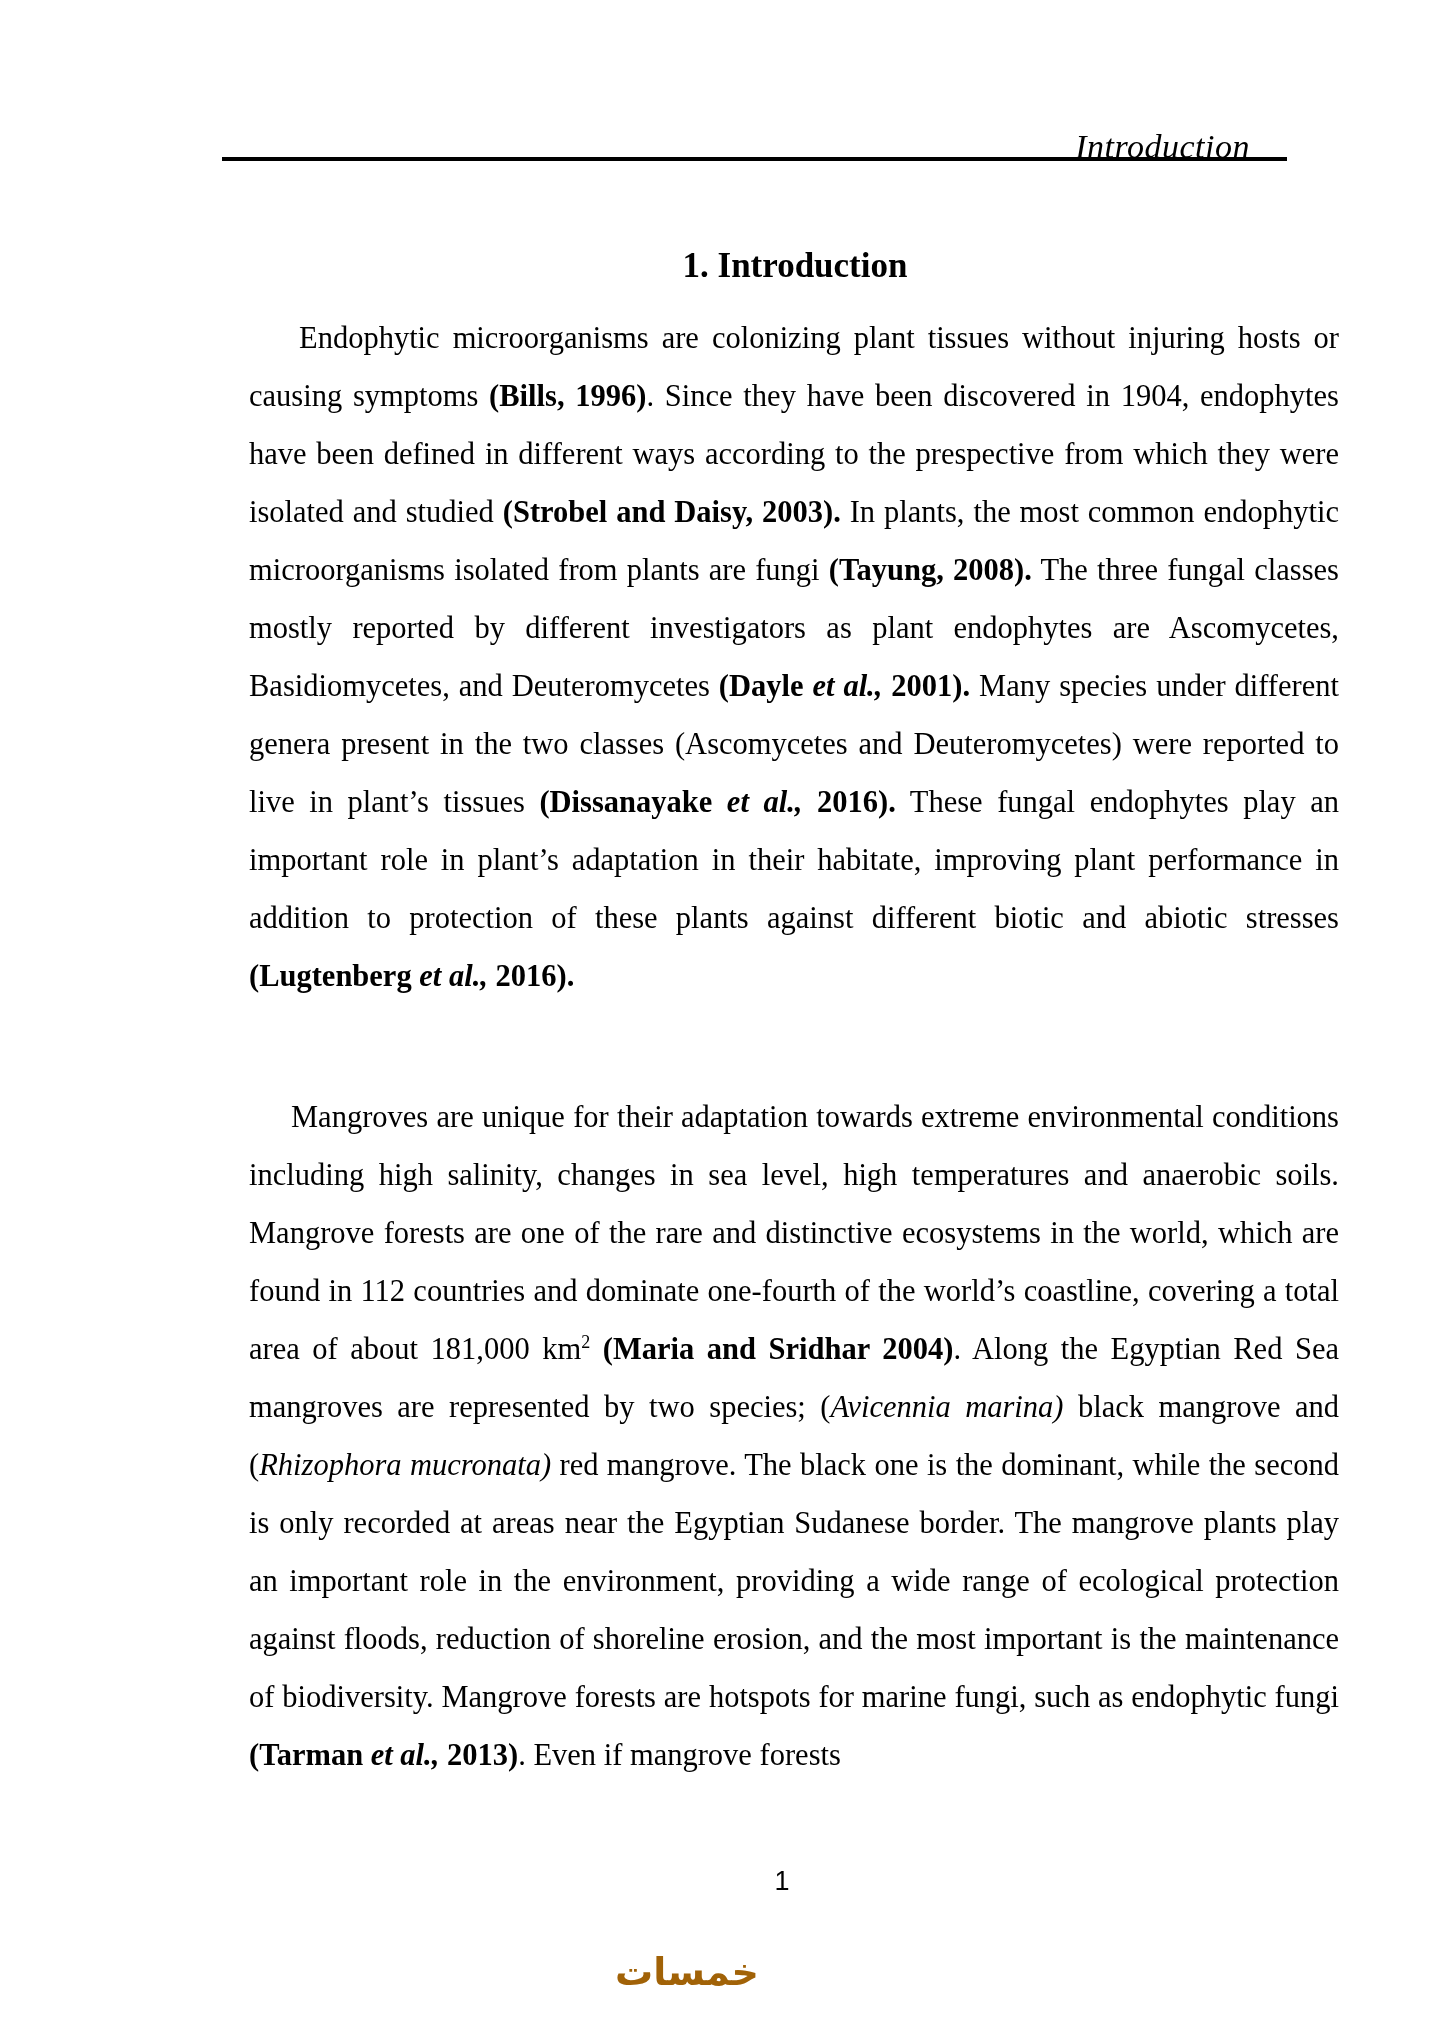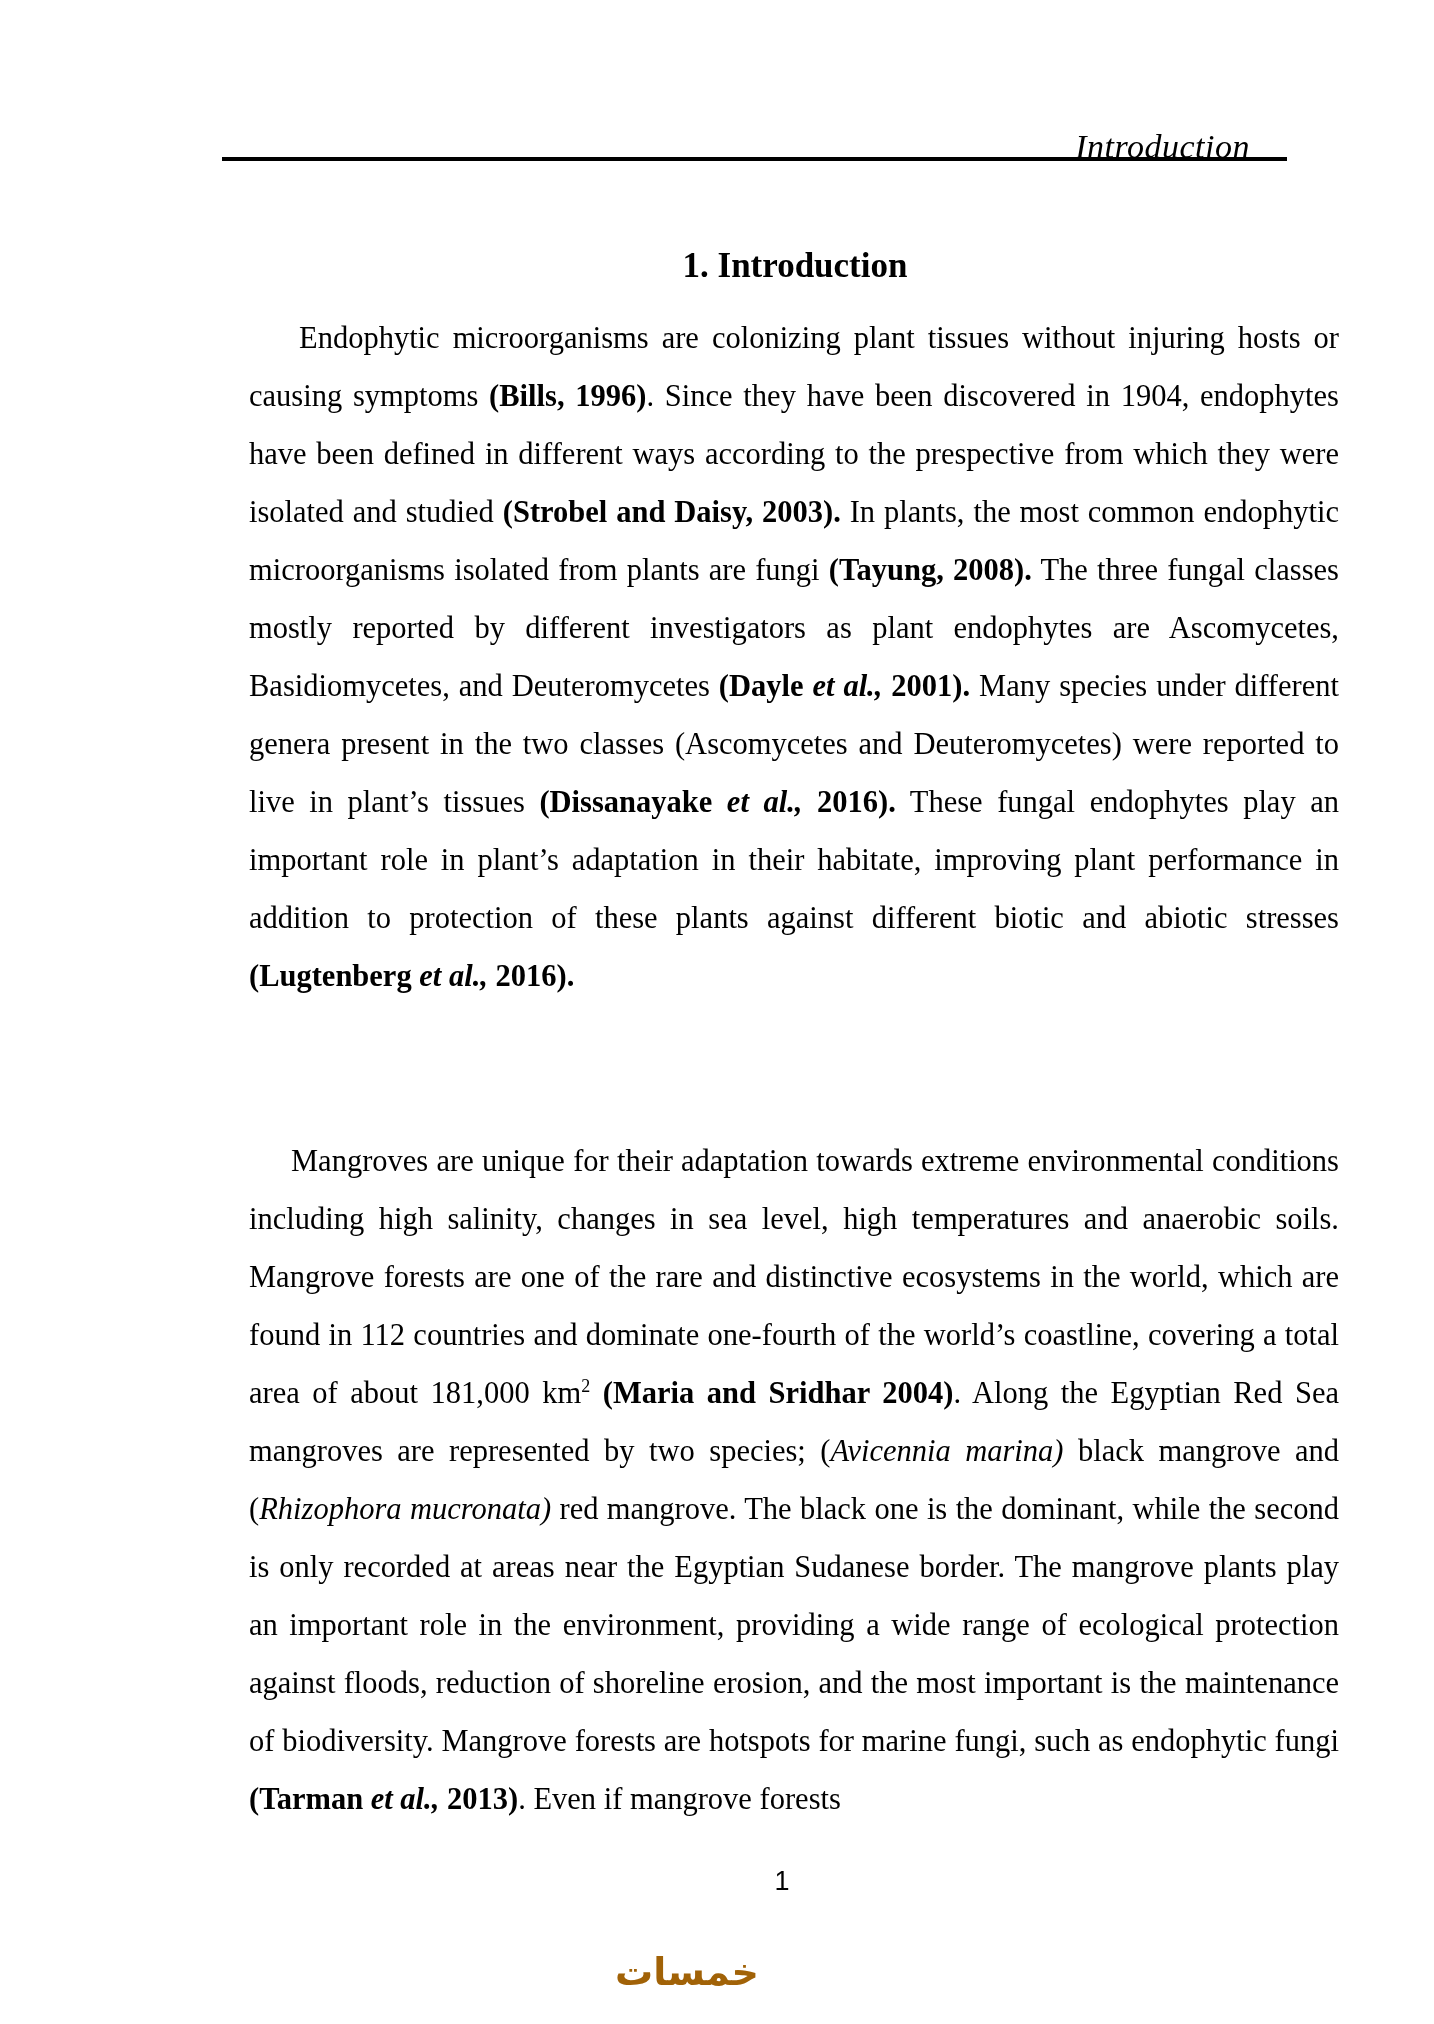--- a/index.html
+++ b/index.html
@@ -6,21 +6,21 @@
   body { width:1434px; height:2024px; position:relative; overflow:hidden;
          font-family:"Liberation Serif", "DejaVu Serif", serif; color:#000; }
   .running-head { position:absolute; top:110px; right:184px; font-style:italic;
          font-size:34px; letter-spacing:0.5px;margin-top:18px; }
   .head-rule { position:absolute; top:157px; left:222px; width:1065px; height:4px; background:#000; }
   .section-title { position:absolute; top:238px; left:0; width:1434px; padding-left:140px; box-sizing:border-box;
          text-align:center; font-weight:bold; font-size:35px; }
   .body-text { position:absolute; left:237px; width:1090px; font-size:30.5px; line-height:58px;
          text-align:justify; margin:12px; }
   .p1 { top:297px; text-indent:50px; }
-  .p2 { top:1120px; text-indent:42px; }
+  .p2 { top:1076px; text-indent:42px; }
   .cite { font-weight:bold; }
   .sp { font-style:italic; }
   sup { font-size:18px; line-height:0; vertical-align:super; }
   .page-number { position:absolute; top:1866px; left:0; width:1434px; padding-left:130px; box-sizing:border-box;
          text-align:center; font-family:"Liberation Sans", sans-serif; font-size:27px; }
   .watermark { position:absolute; top:1950px; left:615px; font-family:"DejaVu Sans", sans-serif;
          font-size:38px; color:#a16207; font-weight:bold; direction:rtl; }
 </style>
 </head>
 <body>

